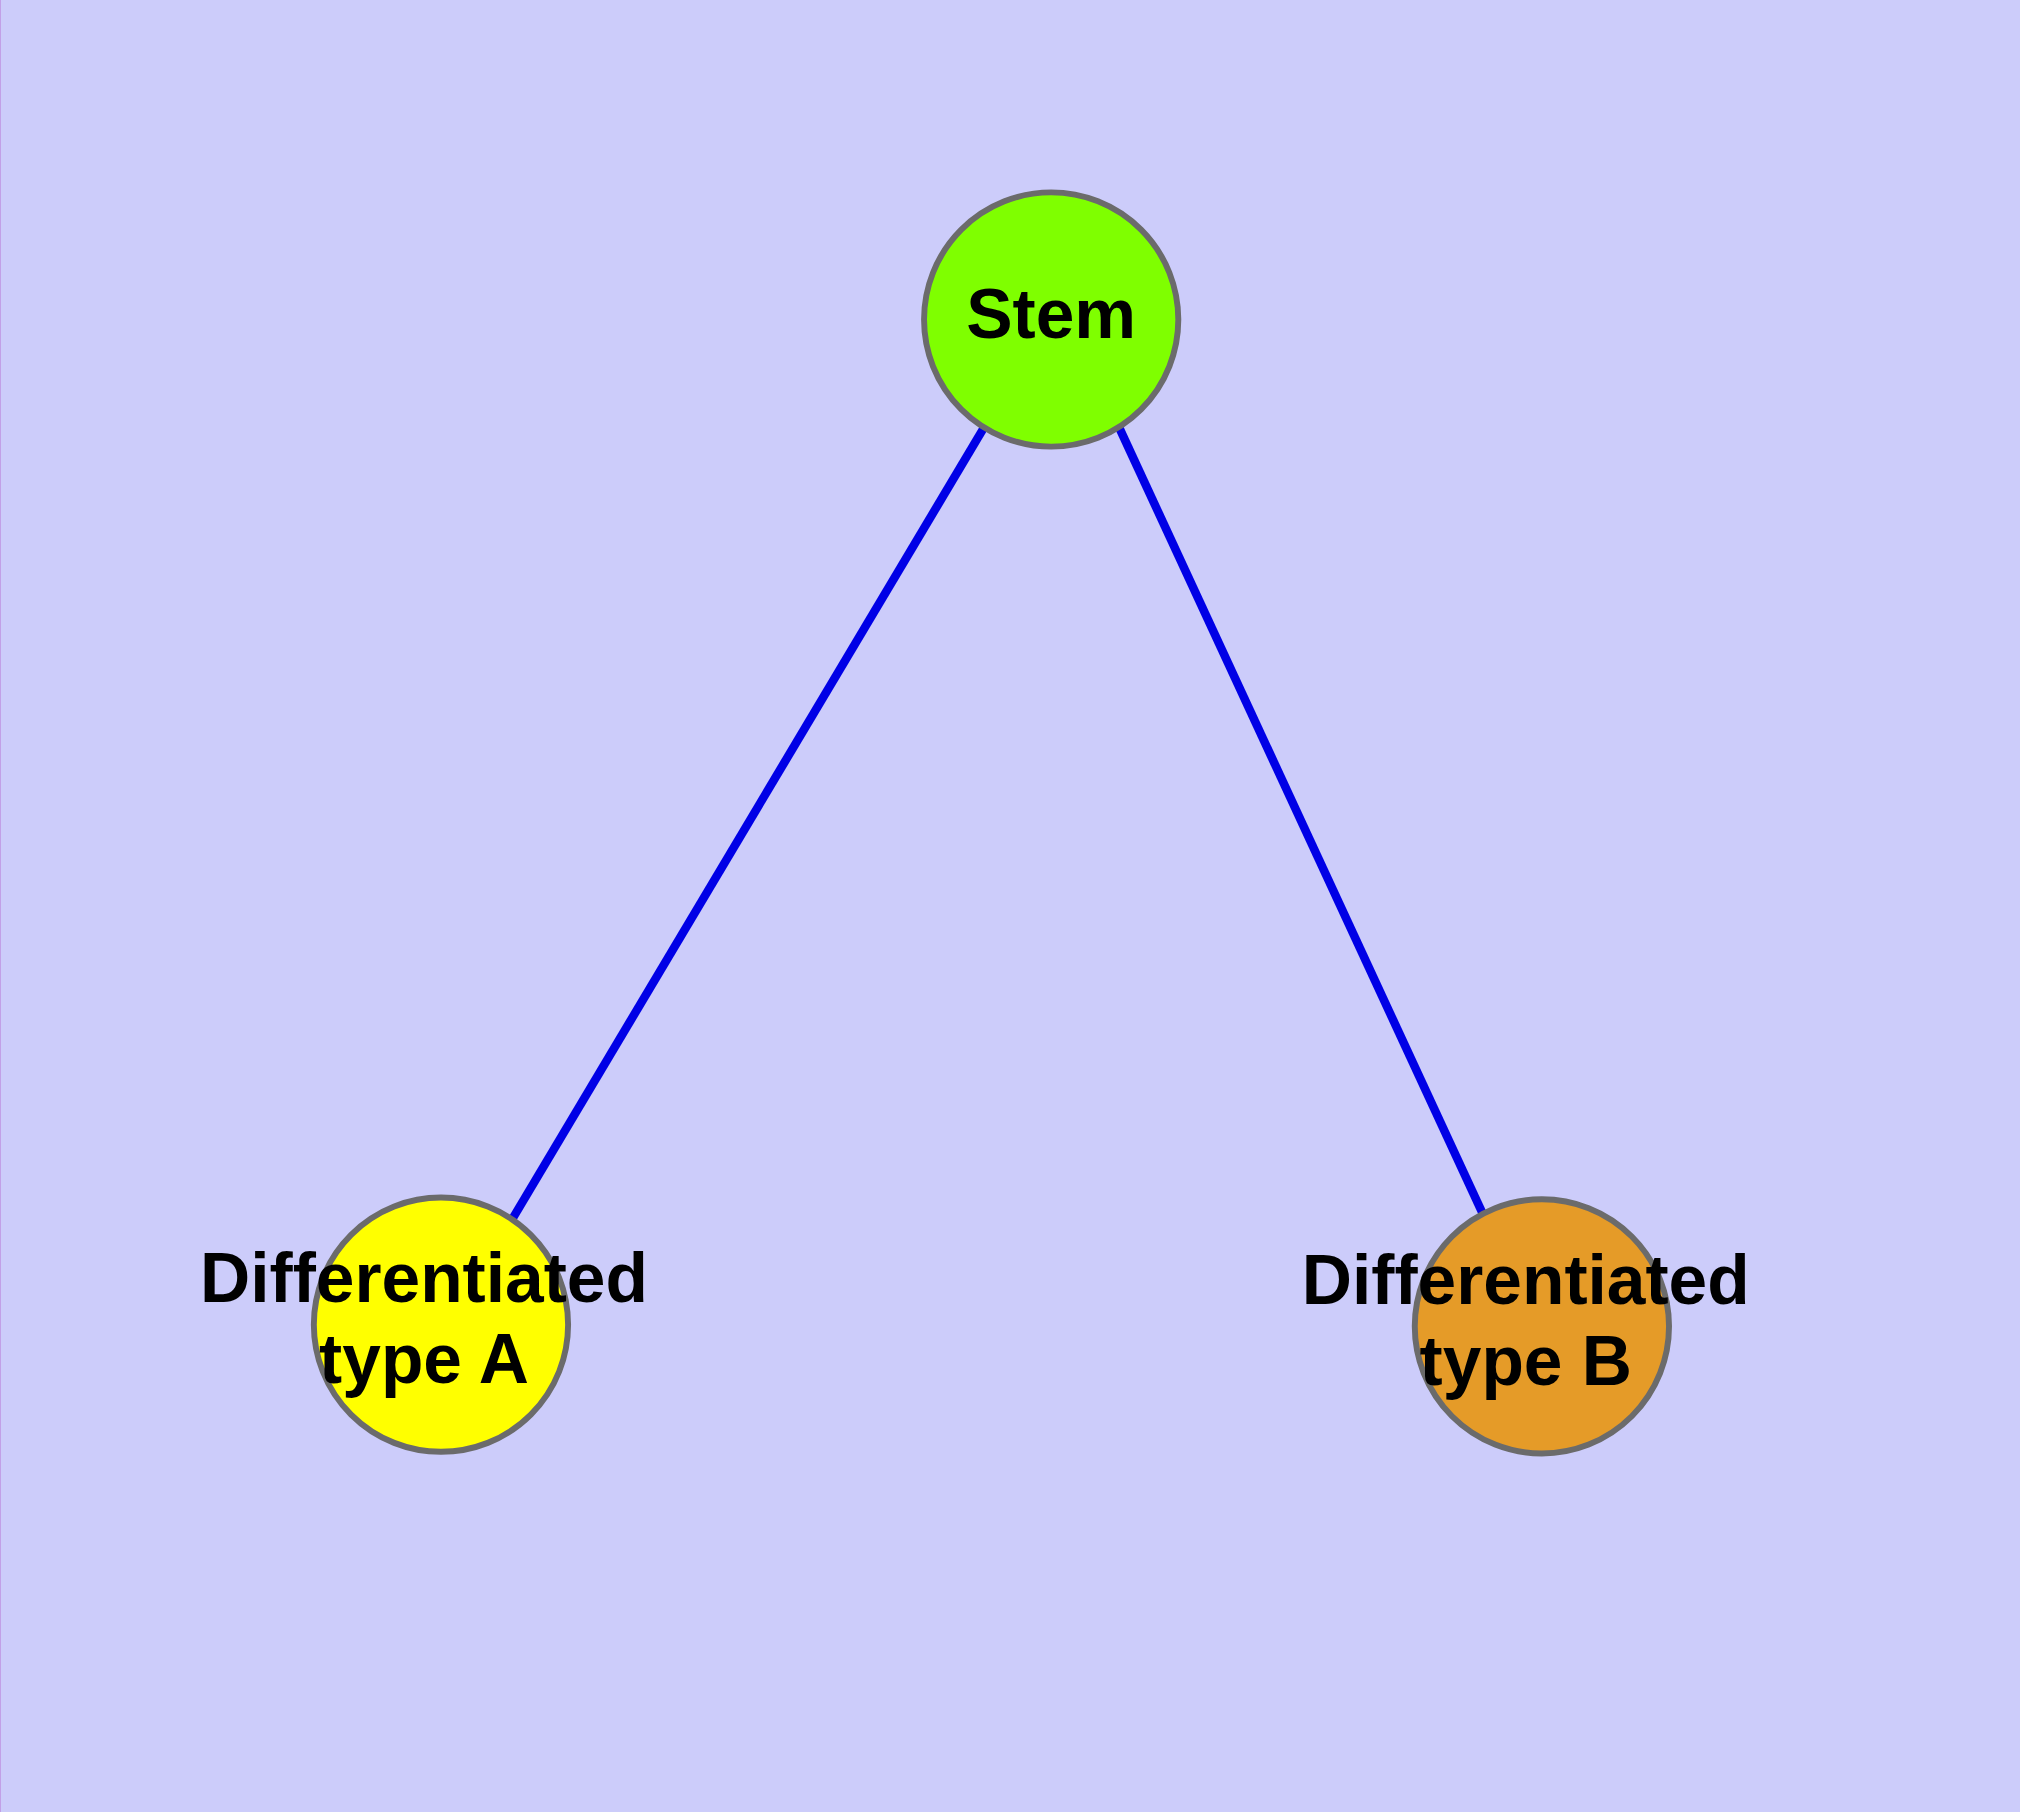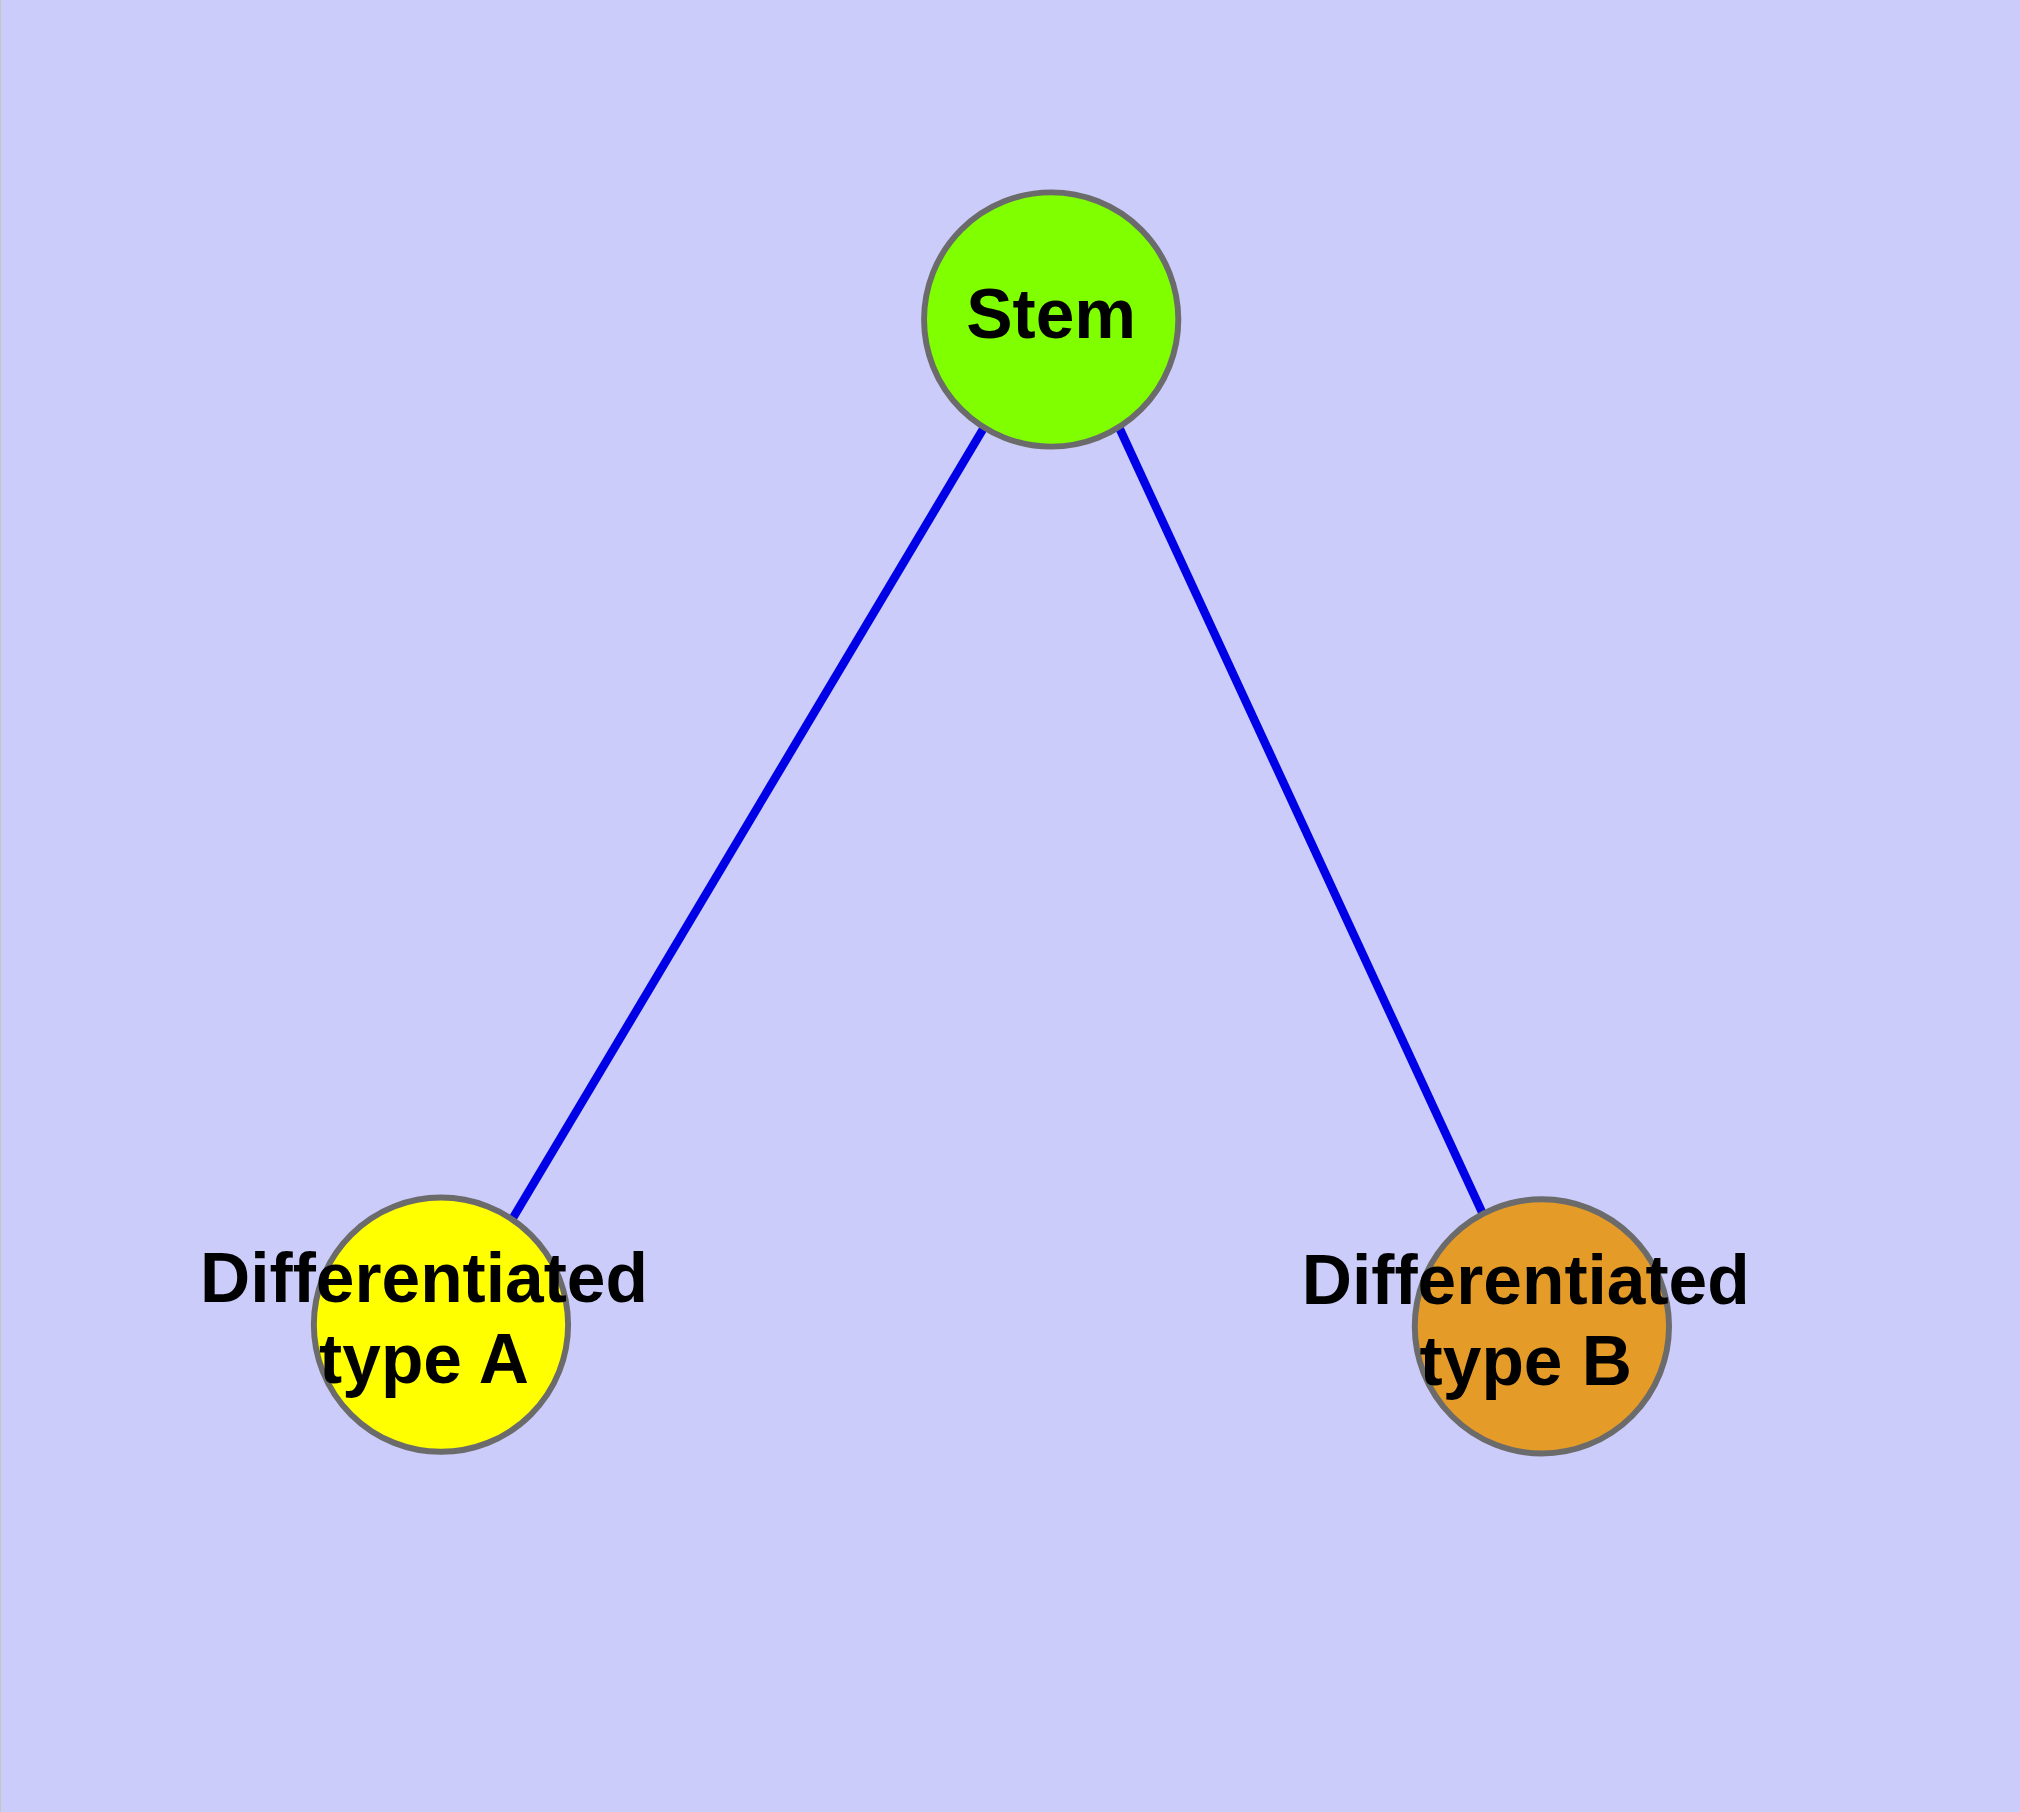--- a/index.html
+++ b/index.html
@@ -37,21 +37,21 @@
     font-weight: bold;
     fill: #000000;
     text-anchor: middle;
     dominant-baseline: middle;
     paint-order: normal;
   }
 </style>
 </head>
 <body>
 
-<div id="canvas" style="width: 2021px; height: 1812px; background: #84cc16;">
+<div id="canvas" style="width: 2021px; height: 1812px; background: #a21caf;">
   <svg id="graph-svg" viewBox="0 0 2384 2138" style="width: 2021px; height: 1812px;">
 
     <rect x="0" y="0" width="2384" height="2138" fill="#ccccfa"></rect>
 
     <g>
       <line class="edge-line" x1="1161" y1="504" x2="605" y2="1437" stroke="#0000e6" stroke-width="10"></line>
       <line class="edge-line" x1="1320" y1="504" x2="1751" y2="1436" stroke="#0000e6" stroke-width="10"></line>
     </g>
 
     <g>

